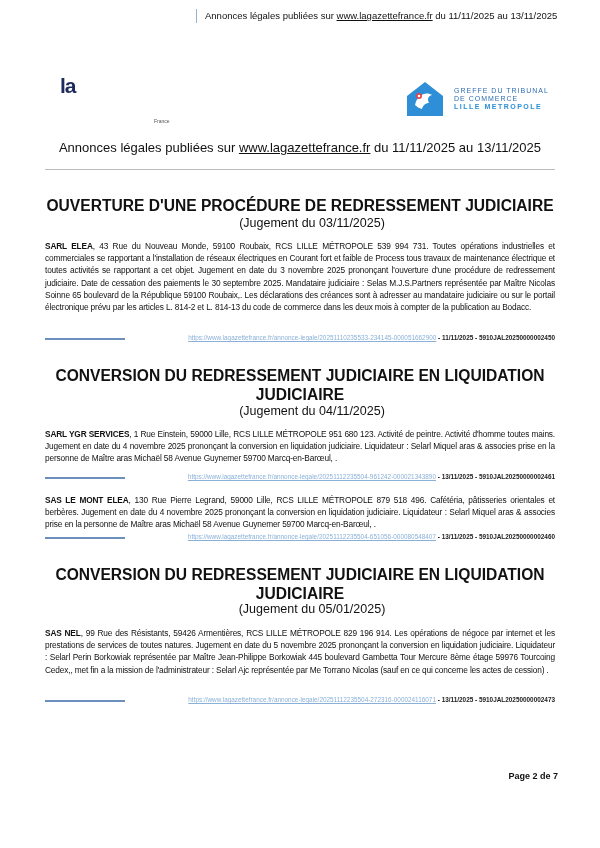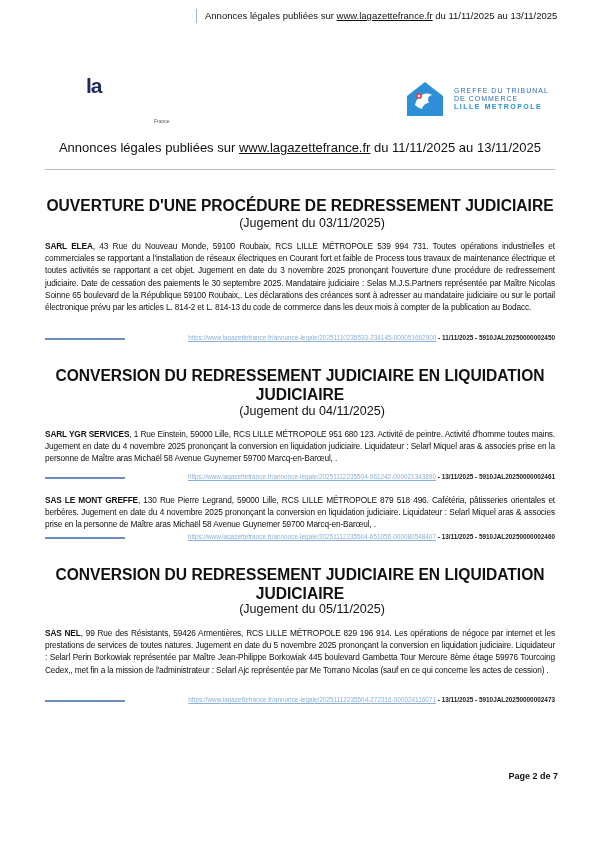--- a/index.html
+++ b/index.html
@@ -1,20 +1,20 @@
 <!DOCTYPE html>
 <html><head>
 <meta charset="utf-8">
 <style>
   html, body { margin: 0; padding: 0; background: #ffffff; }
   body { width: 600px; height: 848px; position: relative; overflow: hidden; font-family: "Liberation Sans", sans-serif; color: #111; }
   .topbar { position: absolute; top: 9px; left: 196px; right: 0; height: 14px; border-left: 1px solid #9db3cc; padding-left: 8px; font-size: 9.5px; line-height: 14px; color: #111; }
   .topbar a, .subtitle a { color: #111; text-decoration: underline; }
   .logo-gazette { position: absolute; left: 54px; top: 74px; width: 120px; height: 52px; }
-  .logo-la { position: absolute; left: 32px; top: 0px; font-size: 21px; font-weight: bold; color: #1d2b5c; letter-spacing: -1px; }
+  .logo-la { position: absolute; left: 6px; top: 0px; font-size: 21px; font-weight: bold; color: #1d2b5c; letter-spacing: -1px; }
   .logo-main { position: absolute; left: 0px; top: 12px; font-size: 31px; font-weight: bold; color: #2f6eb5; letter-spacing: -1.5px; }
   .logo-main .dark { color: #1d2b5c; }
   .logo-france { position: absolute; left: 100px; top: 44px; font-size: 5px; color: #555; }
   .logo-greffe { position: absolute; left: 406px; top: 81px; width: 160px; height: 36px; }
   .greffe-icon { position: absolute; left: 0; top: 0; width: 38px; height: 36px; }
   .greffe-text { position: absolute; left: 48px; top: 6px; font-size: 7px; line-height: 8px; letter-spacing: 1px; color: #2f6eb5; }
   .greffe-text .l3 { color: #2a8fd6; font-weight: bold; letter-spacing: 1.5px; }
   .subtitle { position: absolute; top: 140px; left: 0; width: 600px; text-align: center; font-size: 13px; color: #111; }
   .hr { position: absolute; top: 169px; left: 45px; width: 510px; height: 1px; background: #bcbcbc; }
   .section-title { position: absolute; left: 40px; width: 520px; text-align: center; font-size: 15.6px; font-weight: bold; line-height: 19px; color: #111; }
@@ -72,29 +72,29 @@
 <div class="section-title" style="top:366px;">CONVERSION DU REDRESSEMENT JUDICIAIRE EN LIQUIDATION JUDICIAIRE</div>
 <div class="section-sub" style="top:404px;">(Jugement du 04/11/2025)</div>
 <div class="annonce" style="top:428px;">
   <b>SARL YGR SERVICES</b><span>, 1 Rue Einstein, 59000 Lille, RCS LILLE MÉTROPOLE 951 680 123. Activité de peintre. Activité d'homme toutes mains. Jugement en date du 4 novembre 2025 prononçant la conversion en liquidation judiciaire. Liquidateur : Selarl Miquel aras &amp; associes prise en la personne de Maître aras Michaël 58 Avenue Guynemer 59700 Marcq-en-Barœul, .</span>
 </div>
 <div class="ref" style="top:472px;">
   <div class="rule"></div>
   <div class="right"><a>https://www.lagazettefrance.fr/annonce-legale/20251112235504-961242-000021343890</a><span class="meta"> - 13/11/2025 - 5910JAL20250000002461</span></div>
 </div>
 <div class="annonce" style="top:494px;">
-  <b>SAS LE MONT GREFFE</b><span>, 130 Rue Pierre Legrand, 59000 Lille, RCS LILLE MÉTROPOLE 879 518 496. Cafétéria, pâtisseries orientales et berbères. Jugement en date du 4 novembre 2025 prononçant la conversion en liquidation judiciaire. Liquidateur : Selarl Miquel aras &amp; associes prise en la personne de Maître aras Michaël 58 Avenue Guynemer 59700 Marcq-en-Barœul, .</span>
+  <b>SAS LE MONT ELEA</b><span>, 130 Rue Pierre Legrand, 59000 Lille, RCS LILLE MÉTROPOLE 879 518 496. Cafétéria, pâtisseries orientales et berbères. Jugement en date du 4 novembre 2025 prononçant la conversion en liquidation judiciaire. Liquidateur : Selarl Miquel aras &amp; associes prise en la personne de Maître aras Michaël 58 Avenue Guynemer 59700 Marcq-en-Barœul, .</span>
 </div>
 <div class="ref" style="top:532px;">
   <div class="rule"></div>
   <div class="right"><a>https://www.lagazettefrance.fr/annonce-legale/20251112235504-651056-000080548407</a><span class="meta"> - 13/11/2025 - 5910JAL20250000002460</span></div>
 </div>
 
 <div class="section-title" style="top:565px;">CONVERSION DU REDRESSEMENT JUDICIAIRE EN LIQUIDATION JUDICIAIRE</div>
-<div class="section-sub" style="top:602px;">(Jugement du 05/11/2025)</div>
+<div class="section-sub" style="top:602px;">(Jugement du 05/01/2025)</div>
 <div class="annonce" style="top:627px;">
   <b>SAS NEL</b><span>, 99 Rue des Résistants, 59426 Armentières, RCS LILLE MÉTROPOLE 829 196 914. Les opérations de négoce par internet et les prestations de services de toutes natures. Jugement en date du 5 novembre 2025 prononçant la conversion en liquidation judiciaire. Liquidateur : Selarl Perin Borkowiak représentée par Maître Jean-Philippe Borkowiak 445 boulevard Gambetta Tour Mercure 8ème étage 59976 Tourcoing Cedex,, met fin a la mission de l'administrateur : Selarl Ajc représentée par Me Torrano Nicolas (sauf en ce qui concerne les actes de cession) .</span>
 </div>
 <div class="ref" style="top:695px;">
   <div class="rule"></div>
   <div class="right"><a>https://www.lagazettefrance.fr/annonce-legale/20251112235504-272316-000024116071</a><span class="meta"> - 13/11/2025 - 5910JAL20250000002473</span></div>
 </div>
 
 <div class="pagenum">Page 2 de 7</div>
 

